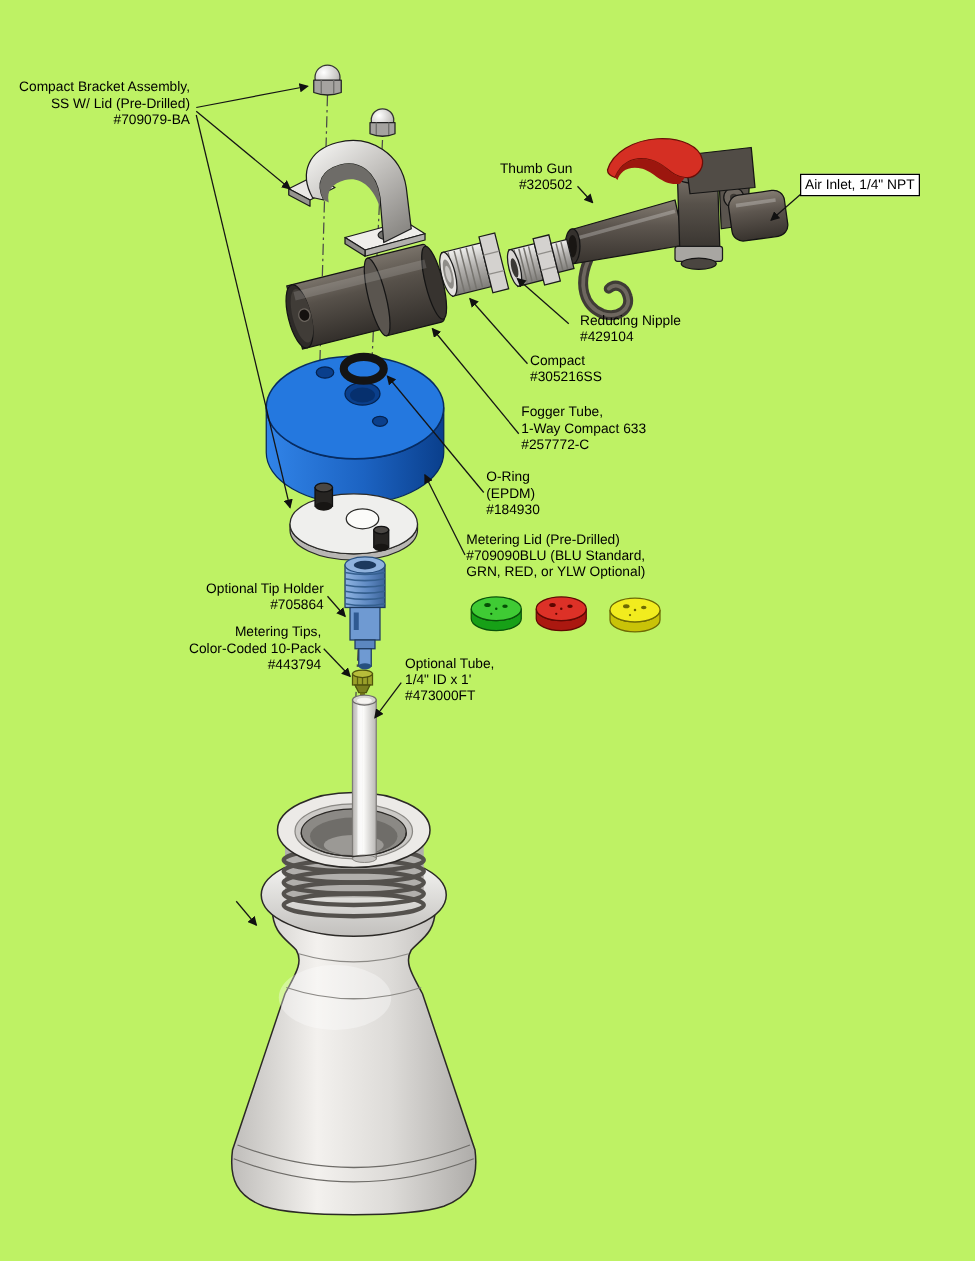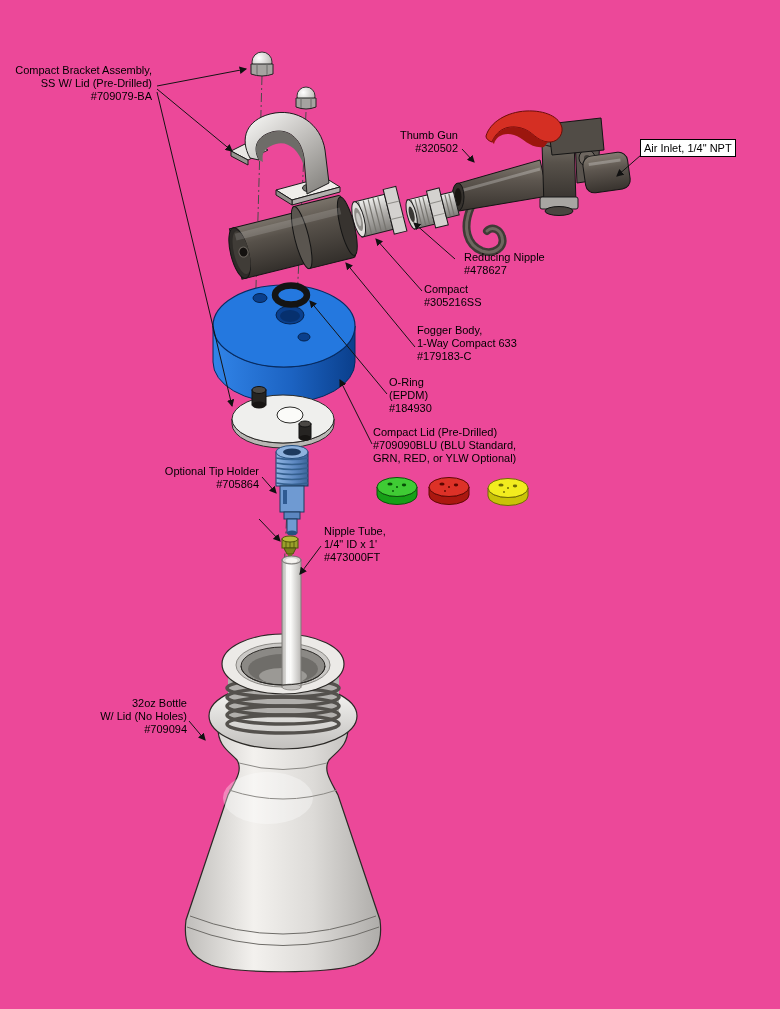--- a/index.html
+++ b/index.html
@@ -1,16 +1,16 @@
 <!DOCTYPE html>
 <html><head>
 <meta charset="utf-8">
 <style>
   html,body{margin:0;padding:0;background:#fff;}
-  .stage{position:relative;width:780px;height:1009px;background:#ec4899;overflow:hidden;
+  .stage{position:relative;width:780px;height:1009px;background:#bef264;overflow:hidden;
          font-family:"Liberation Sans",sans-serif;}
   .stage svg{position:absolute;left:0;top:0;}
   .lbl{position:absolute;font-size:11px;line-height:13px;color:#000;white-space:nowrap;}
   .lbl.r{text-align:right;}
   .lbl.boxed{border:1px solid #000;padding:0 3px;line-height:16px;background:#fff;}
 </style>
 </head>
 <body>
 
 <div class="stage">
@@ -312,57 +312,57 @@
     <div>Thumb Gun</div>
     <div>#320502</div>
   </div>
 
   <div class="lbl boxed" style="left:640px;top:139px">
     <div>Air Inlet, 1/4" NPT</div>
   </div>
 
   <div class="lbl" style="left:464px;top:251px">
     <div>Reducing Nipple</div>
-    <div>#478627</div>
+    <div>#429104</div>
   </div>
 
   <div class="lbl" style="left:424px;top:283px">
     <div>Compact</div>
     <div>#305216SS</div>
   </div>
 
   <div class="lbl" style="left:417px;top:324px">
-    <div>Fogger Body,</div>
+    <div>Fogger Tube,</div>
     <div>1-Way Compact 633</div>
-    <div>#179183-C</div>
+    <div>#257772-C</div>
   </div>
 
   <div class="lbl" style="left:389px;top:376px">
     <div>O-Ring</div>
     <div>(EPDM)</div>
     <div>#184930</div>
   </div>
 
   <div class="lbl" style="left:373px;top:426px">
-    <div>Compact Lid (Pre-Drilled)</div>
+    <div>Metering Lid (Pre-Drilled)</div>
     <div>#709090BLU (BLU Standard,</div>
     <div>GRN, RED, or YLW Optional)</div>
   </div>
 
   <div class="lbl r" style="right:521px;top:465px">
     <div>Optional Tip Holder</div>
     <div>#705864</div>
   </div>
 
+  <div class="lbl r" style="right:523px;top:500px">
+    <div>Metering Tips,</div>
+    <div>Color-Coded 10-Pack</div>
+    <div>#443794</div>
+  </div>
 
   <div class="lbl" style="left:324px;top:525px">
-    <div>Nipple Tube,</div>
+    <div>Optional Tube,</div>
     <div>1/4" ID x 1'</div>
     <div>#473000FT</div>
   </div>
 
-  <div class="lbl r" style="right:593px;top:697px">
-    <div>32oz Bottle</div>
-    <div>W/ Lid (No Holes)</div>
-    <div>#709094</div>
-  </div>
 
 </div>
 
 </body></html>

